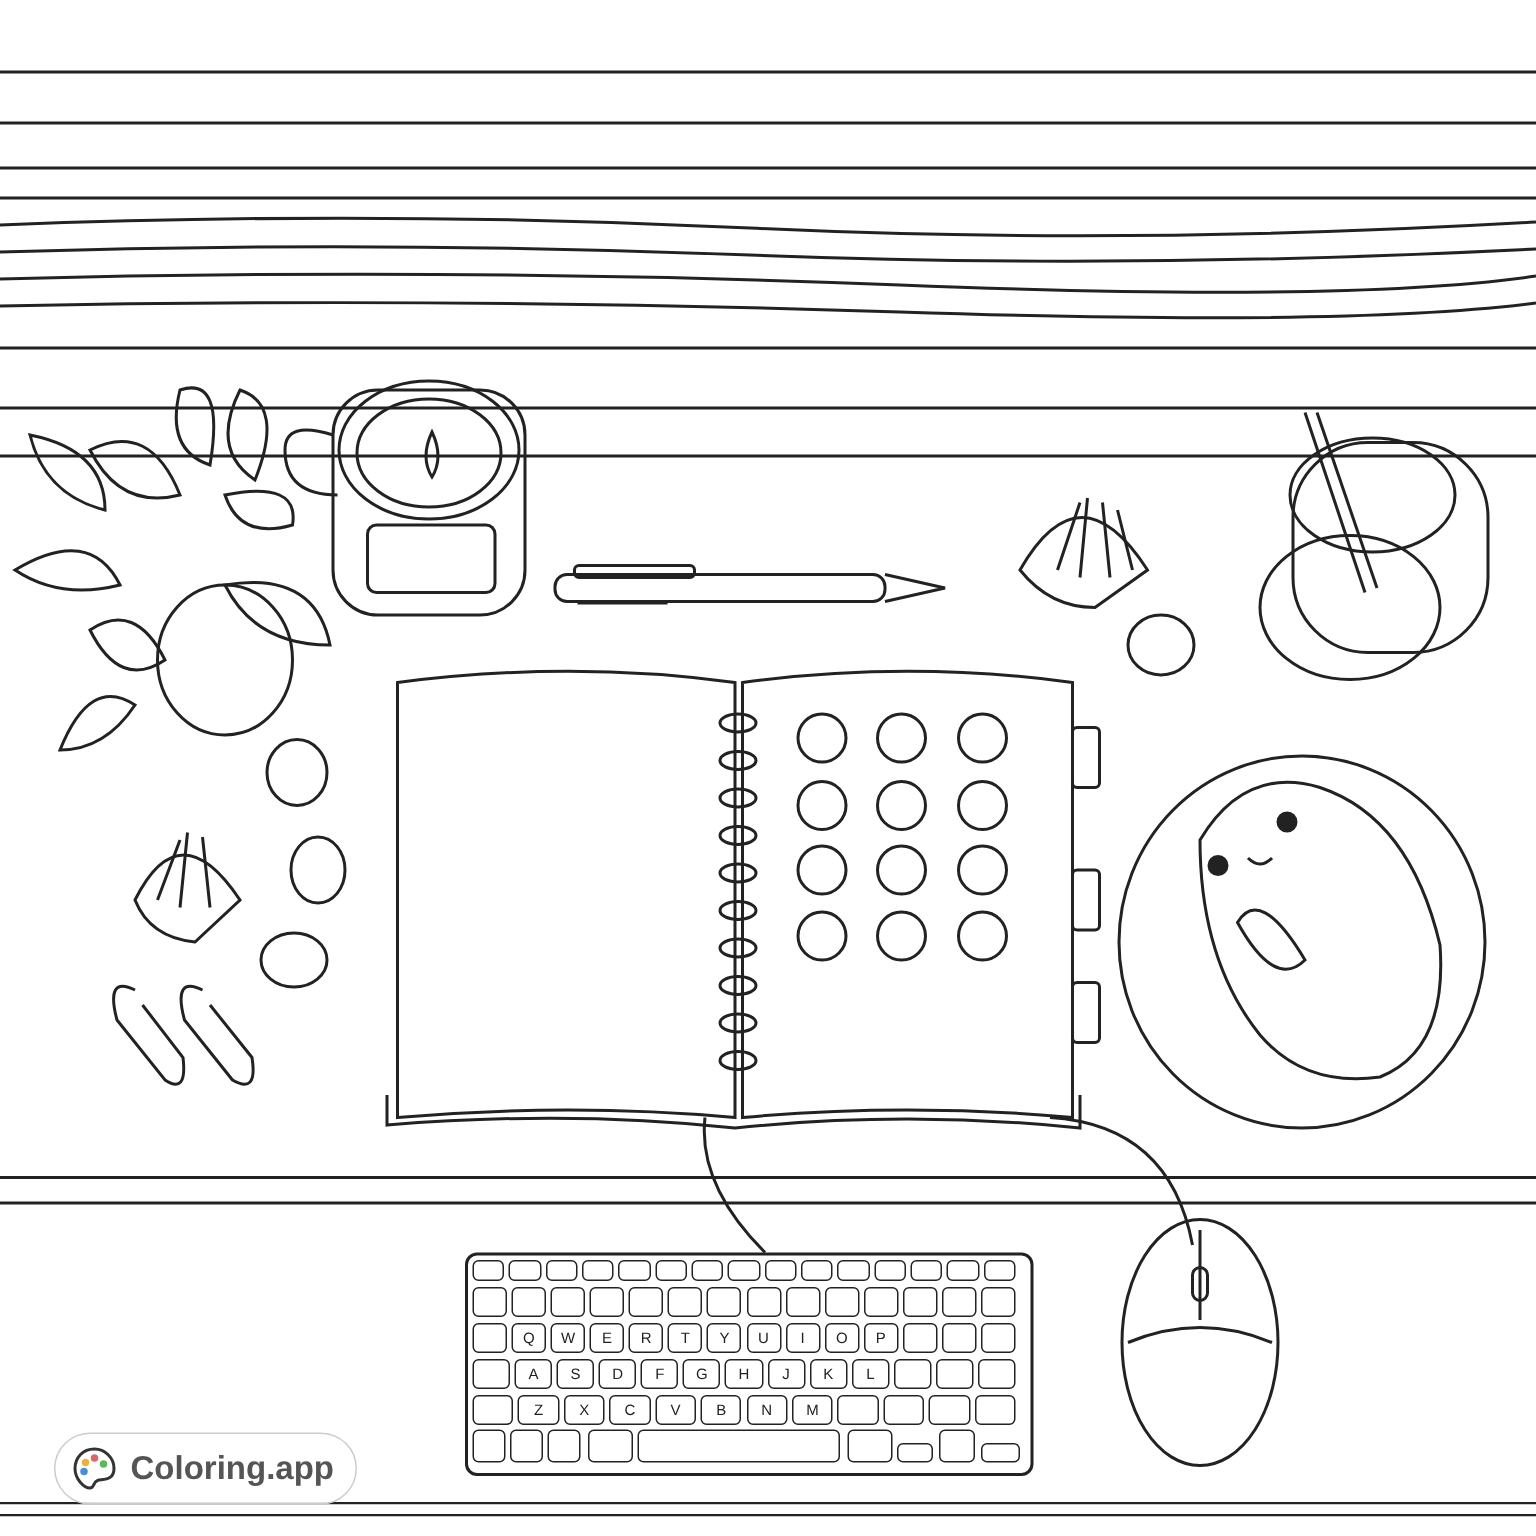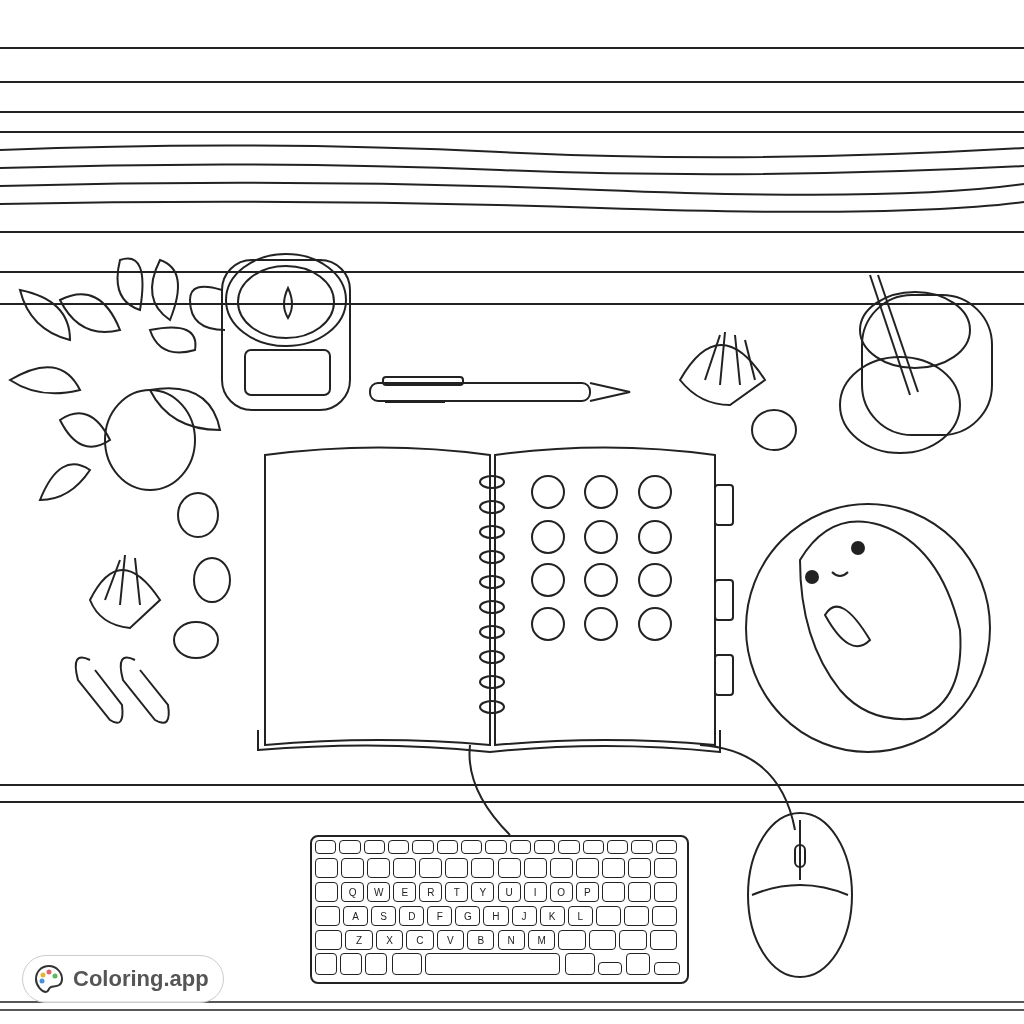--- a/index.html
+++ b/index.html
@@ -1,18 +1,18 @@
 <!DOCTYPE html>
 <html><head>
 <meta charset="utf-8">
 <style>
 html,body{margin:0;padding:0;background:#fff;}
 body{width:1024px;height:1024px;position:relative;overflow:hidden;font-family:"Liberation Sans",sans-serif;}
 svg{position:absolute;left:0;top:0;}
-.badge{position:absolute;left:22px;top:955px;width:202px;height:48px;border:1.5px solid #ccc;border-radius:24px;background:rgba(255,255,255,0.85);display:flex;align-items:center;gap:8px;padding-left:10px;box-sizing:border-box;}
+.badge{position:absolute;left:36px;top:955px;width:202px;height:48px;border:1.5px solid #ccc;border-radius:24px;background:rgba(255,255,255,0.85);display:flex;align-items:center;gap:8px;padding-left:10px;box-sizing:border-box;}
 .badge-text{font-weight:bold;font-size:22px;color:#555;}
 .key{position:absolute;border:1.6px solid #222;border-radius:4px;background:#fff;font-size:10px;color:#222;display:flex;align-items:center;justify-content:center;box-sizing:border-box;}
 </style>
 </head>
 <body>
 
 <svg width="1024" height="1024" viewBox="0 0 1024 1024" fill="none" stroke="#222" stroke-width="2">
 
   <g>
     <line x1="0" y1="48" x2="1024" y2="48"></line>

